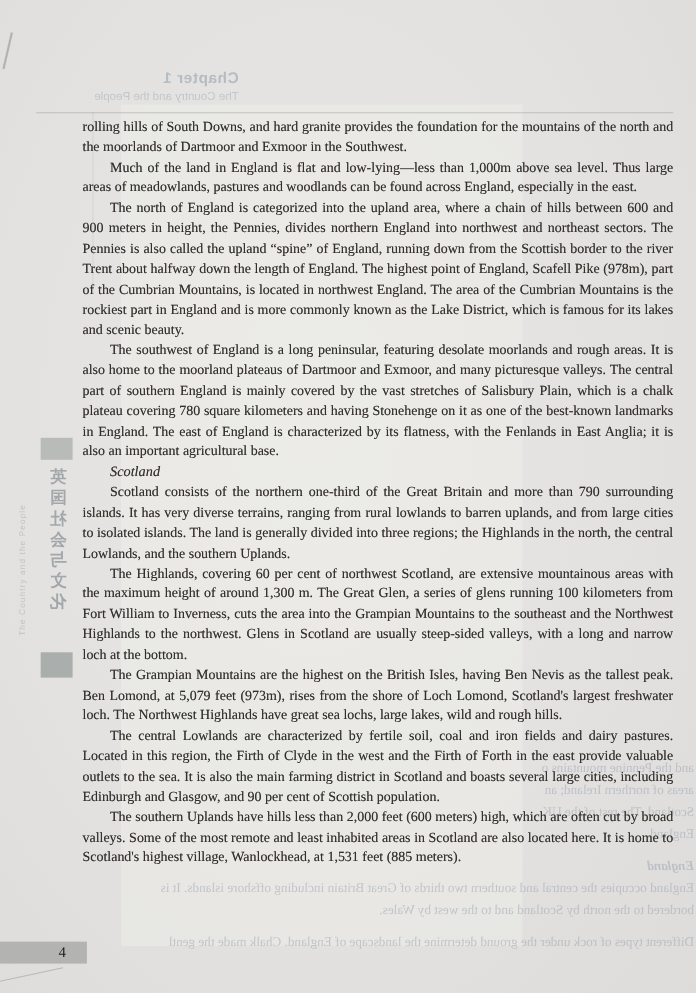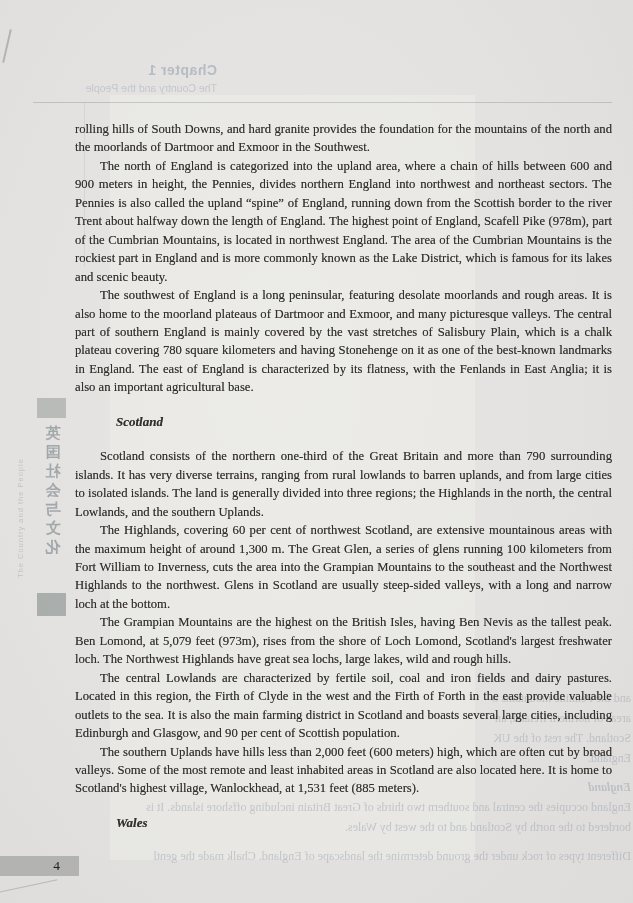--- a/index.html
+++ b/index.html
@@ -54,30 +54,30 @@
     transform:scaleX(-1);
     color:rgba(146,156,170,.45);
     font-size:12px;line-height:20px;white-space:nowrap;
     filter:blur(0.5px);pointer-events:none;
   }
   .ghost-right div{overflow:visible;}
   .g-gap{margin-top:9px;}
   .g-head{font-weight:bold;font-style:italic;}
   
   .doc{
-    position:absolute;left:75px;top:120px;width:537px;
+    position:absolute;left:75px;top:106px;width:537px;
     font-size:12.7px;line-height:18.45px;color:#33302c;
     text-align:justify;
     text-shadow:0 0 .4px rgba(45,42,38,.55);
   }
   .doc p{margin:0;text-indent:25px;}
   .doc p.first{text-indent:0;}
   .doc h3{
-    margin:16px;font-size:13px;line-height:18.45px;
-    font-weight:bold;font-style:italic;text-indent:25px;
+    margin:0;font-size:13px;line-height:18.45px;
+    font-weight:normal;font-style:italic;text-indent:25px;
   }
   
   .pagenum-bar{
     position:absolute;left:0;top:856px;width:79px;height:20px;
     background:#b3b3b1;
   }
   .pagenum{
     position:absolute;right:19px;top:0;height:20px;line-height:20px;
     font-size:13.5px;color:#1e1e1e;
   }
@@ -118,28 +118,28 @@
     <div>Scotland. The rest of the UK</div>
     <div>England.</div>
     <div class="g-gap g-head">England</div>
     <div>England occupies the central and southern two thirds of Great Britain including offshore islands. It is</div>
     <div>bordered to the north by Scotland and to the west by Wales.</div>
     <div class="g-gap">Different types of rock under the ground determine the landscape of England. Chalk made the gentl</div>
   </div>
 
   <main class="doc">
     <p class="first">rolling hills of South Downs, and hard granite provides the foundation for the mountains of the north and the moorlands of Dartmoor and Exmoor in the Southwest.</p>
+    <p>Much of the land in England is flat and low-lying—less than 1,000m above sea level. Thus large areas of meadowlands, pastures and woodlands can be found across England, especially in the east.</p>
     <p>The north of England is categorized into the upland area, where a chain of hills between 600 and 900 meters in height, the Pennies, divides northern England into northwest and northeast sectors. The Pennies is also called the upland “spine” of England, running down from the Scottish border to the river Trent about halfway down the length of England. The highest point of England, Scafell Pike (978m), part of the Cumbrian Mountains, is located in northwest England. The area of the Cumbrian Mountains is the rockiest part in England and is more commonly known as the Lake District, which is famous for its lakes and scenic beauty.</p>
     <p>The southwest of England is a long peninsular, featuring desolate moorlands and rough areas. It is also home to the moorland plateaus of Dartmoor and Exmoor, and many picturesque valleys. The central part of southern England is mainly covered by the vast stretches of Salisbury Plain, which is a chalk plateau covering 780 square kilometers and having Stonehenge on it as one of the best-known landmarks in England. The east of England is characterized by its flatness, with the Fenlands in East Anglia; it is also an important agricultural base.</p>
     <h3>Scotland</h3>
     <p>Scotland consists of the northern one-third of the Great Britain and more than 790 surrounding islands. It has very diverse terrains, ranging from rural lowlands to barren uplands, and from large cities to isolated islands. The land is generally divided into three regions; the Highlands in the north, the central Lowlands, and the southern Uplands.</p>
     <p>The Highlands, covering 60 per cent of northwest Scotland, are extensive mountainous areas with the maximum height of around 1,300 m. The Great Glen, a series of glens running 100 kilometers from Fort William to Inverness, cuts the area into the Grampian Mountains to the southeast and the Northwest Highlands to the northwest. Glens in Scotland are usually steep-sided valleys, with a long and narrow loch at the bottom.</p>
     <p>The Grampian Mountains are the highest on the British Isles, having Ben Nevis as the tallest peak. Ben Lomond, at 5,079 feet (973m), rises from the shore of Loch Lomond, Scotland's largest freshwater loch. The Northwest Highlands have great sea lochs, large lakes, wild and rough hills.</p>
     <p>The central Lowlands are characterized by fertile soil, coal and iron fields and dairy pastures. Located in this region, the Firth of Clyde in the west and the Firth of Forth in the east provide valuable outlets to the sea. It is also the main farming district in Scotland and boasts several large cities, including Edinburgh and Glasgow, and 90 per cent of Scottish population.</p>
     <p>The southern Uplands have hills less than 2,000 feet (600 meters) high, which are often cut by broad valleys. Some of the most remote and least inhabited areas in Scotland are also located here. It is home to Scotland's highest village, Wanlockhead, at 1,531 feet (885 meters).</p>
-    <h3>Wales</h3>
   </main>
 
   <div class="pagenum-bar">
     <span class="pagenum">4</span>
   </div>
 
 </div>
 
 </body></html>

